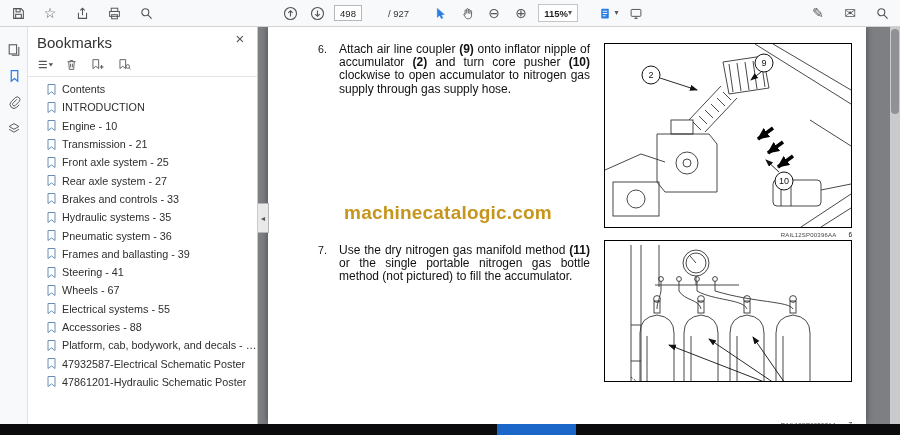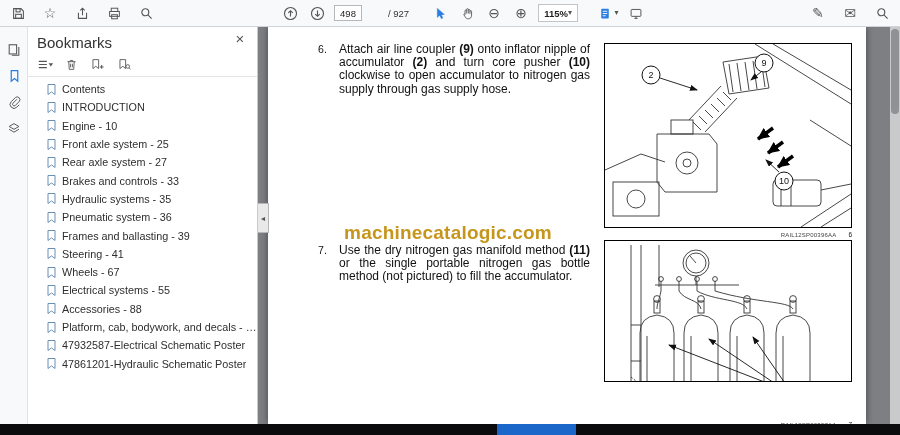--- a/index.html
+++ b/index.html
@@ -49,21 +49,21 @@
   .step-text .b { font-weight:bold; }
   #step6 { top:16px; }
   #step7 { top:217px; }
   .fig { position:absolute; left:336px; width:248px; border:1px solid #000; background:#fff; overflow:hidden; }
   #fig1 { top:16px; height:185px; }
   #fig2 { top:213px; height:142px;text-align:right; }
   .figref { position:absolute; left:336px; width:248px; display:flex; justify-content:flex-end; align-items:baseline; gap:12px; }
   .figref .ref { font-size:6px; color:#444; letter-spacing:0.2px; }
   .figref .num { font-size:6.5px; color:#111; }
   #ref1 { top:204px; } #ref2 { top:394px; }
-  .watermark { position:absolute; left:38px; top:175px; width:284px; text-align:center; font-size:19px; font-weight:bold; color:#c6951c; letter-spacing:0.2px;margin-top:20px; }
+  .watermark { position:absolute; left:38px; top:175px; width:284px; text-align:center; font-size:19px; font-weight:bold; color:#c6951c; letter-spacing:0.2px; }
 
   
   .taskbar { position:absolute; left:0; top:424px; width:900px; height:11px; background:#0b0b0d; z-index:30; }
   .taskbar-app { position:absolute; left:497px; top:0; width:79px; height:11px; background:#1b66c9; }
 
   svg { display:block; }
 </style>
 </head>
 <body>
 
@@ -286,20 +286,28 @@
 
       <div class="bm-row">
         <span>
           <svg width="9" height="11" viewBox="0 0 9 11">
               <path d="M1,0.5 h7 v10 L4.5,7.9 L1,10.5 Z" fill="none" stroke="#6a8fb5" stroke-width="1"></path>
             </svg>
         </span>
         <span class="bm-label">Engine - 10</span>
       </div>
 
+      <div class="bm-row">
+        <span>
+          <svg width="9" height="11" viewBox="0 0 9 11">
+              <path d="M1,0.5 h7 v10 L4.5,7.9 L1,10.5 Z" fill="none" stroke="#6a8fb5" stroke-width="1"></path>
+            </svg>
+        </span>
+        <span class="bm-label">Transmission - 21</span>
+      </div>
 
       <div class="bm-row">
         <span>
           <svg width="9" height="11" viewBox="0 0 9 11">
               <path d="M1,0.5 h7 v10 L4.5,7.9 L1,10.5 Z" fill="none" stroke="#6a8fb5" stroke-width="1"></path>
             </svg>
         </span>
         <span class="bm-label">Front axle system - 25</span>
       </div>
 

